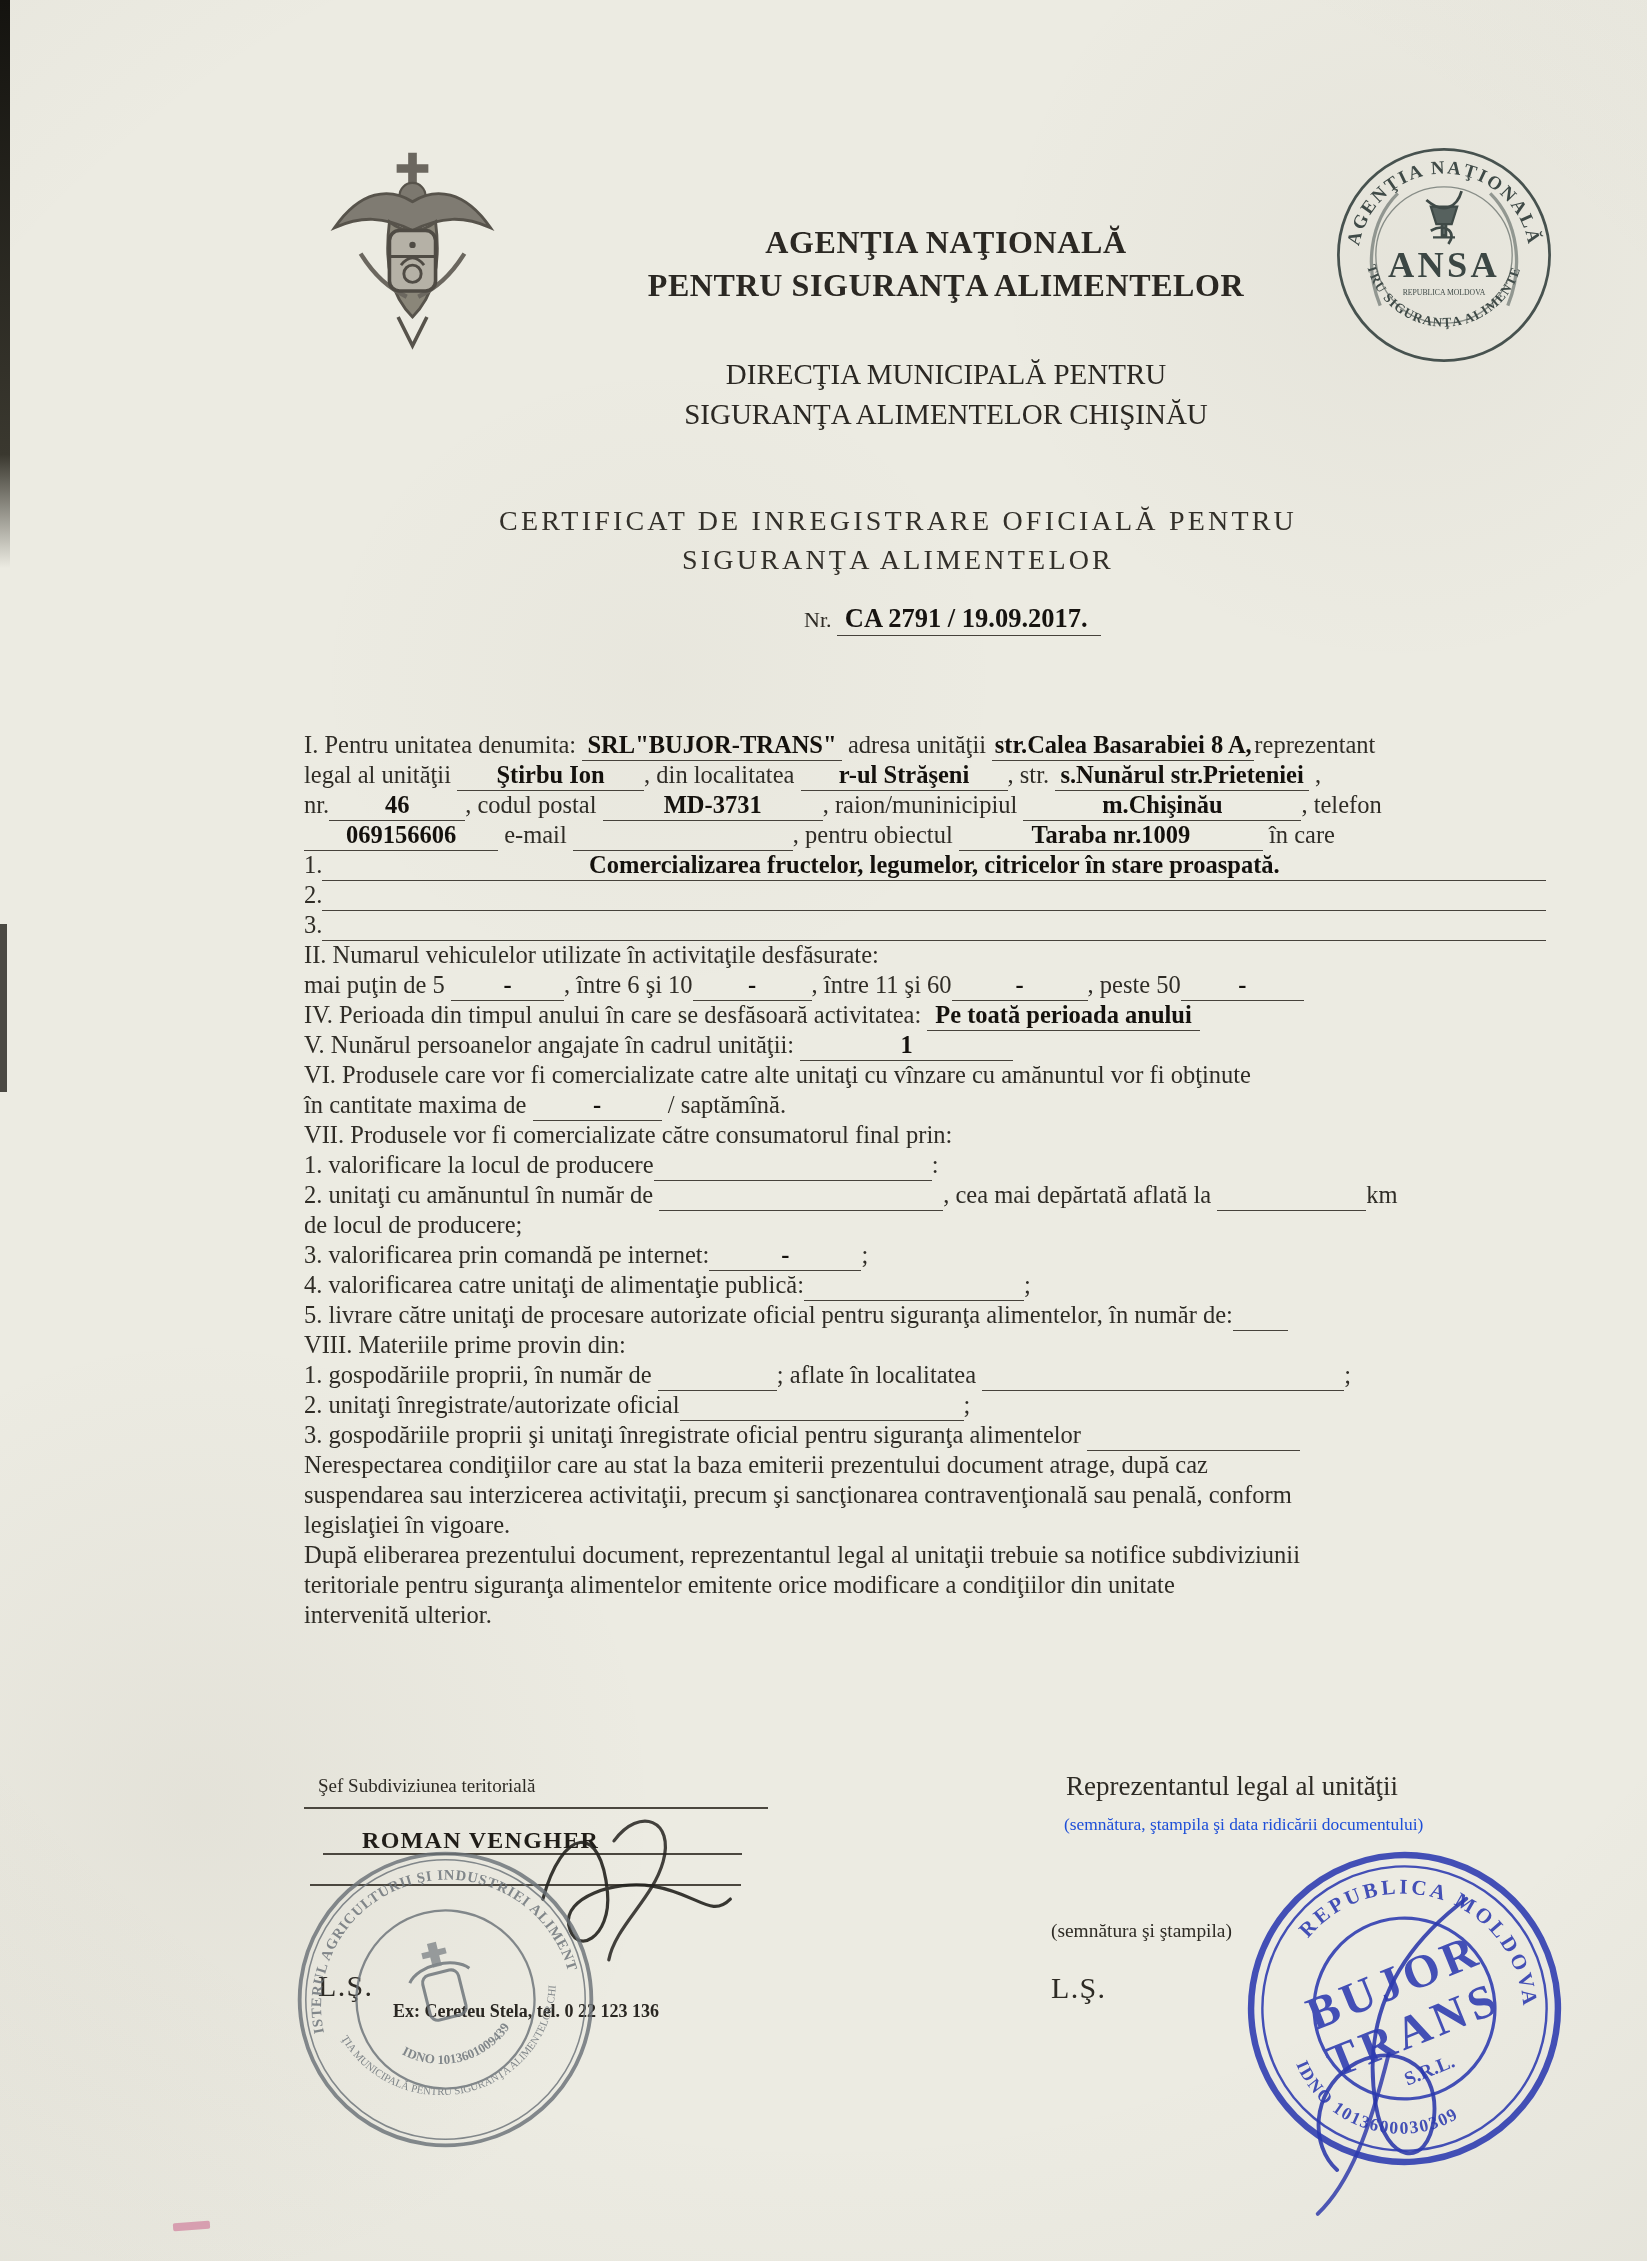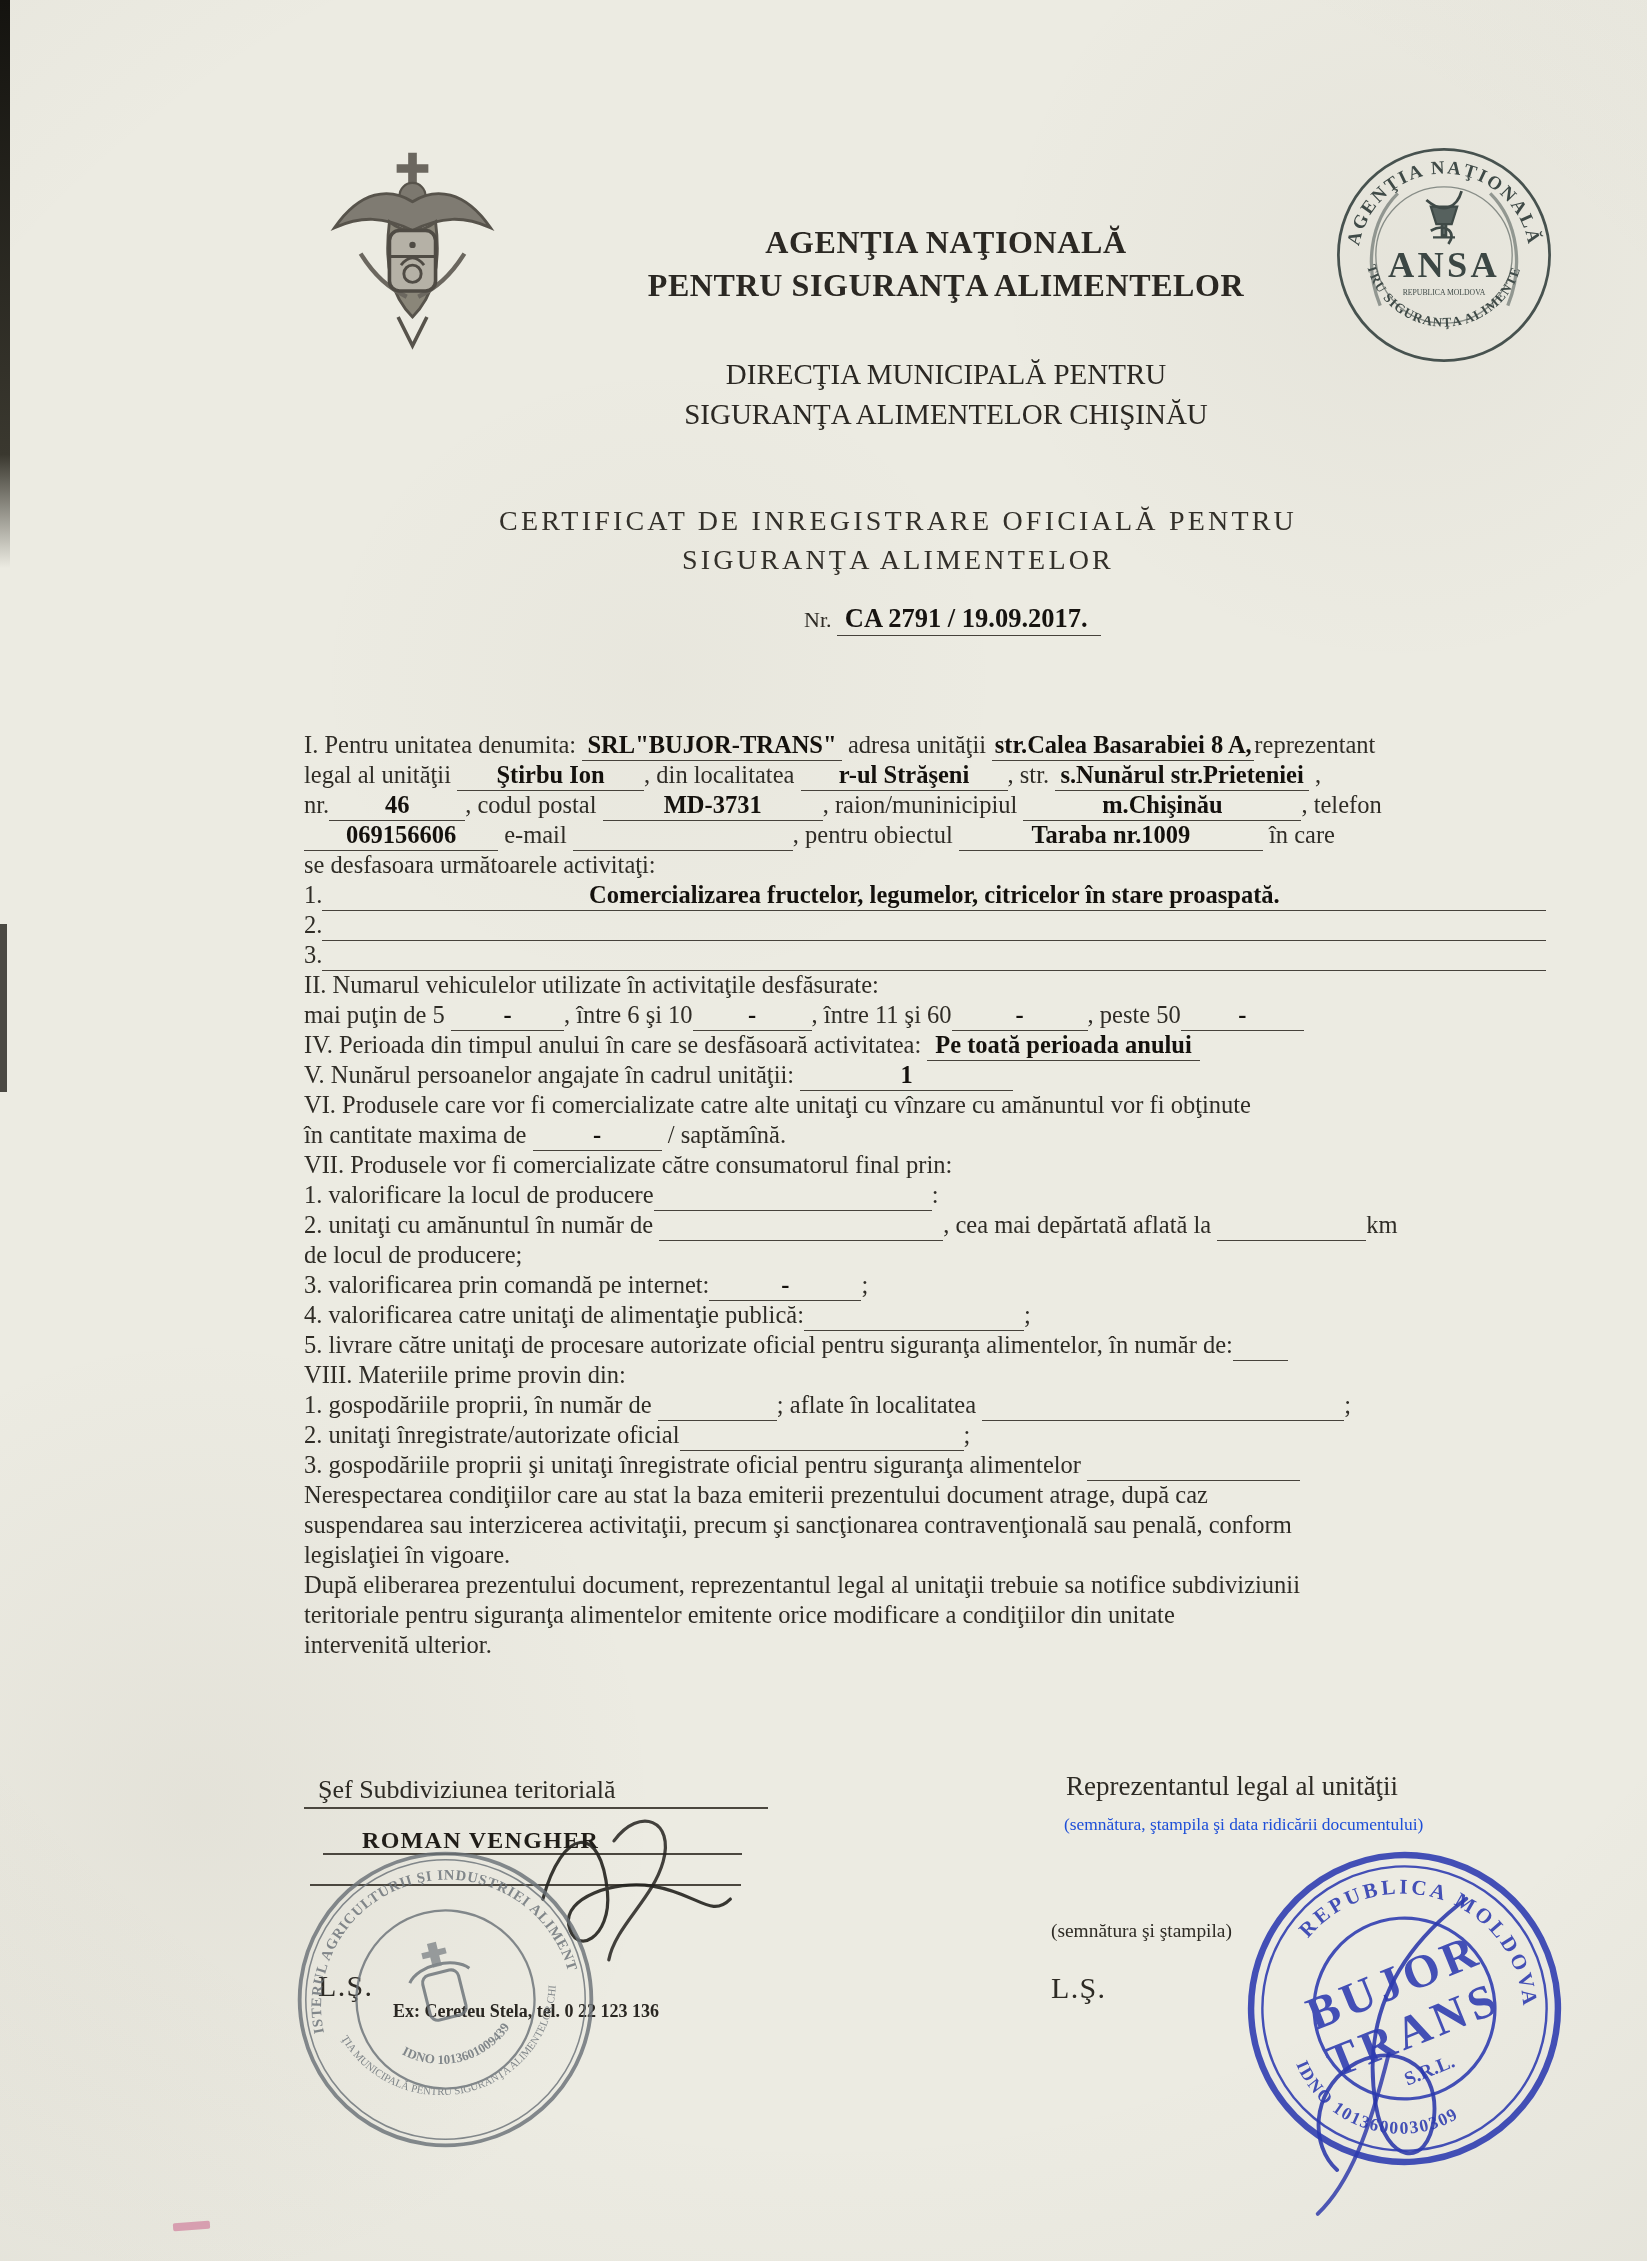--- a/index.html
+++ b/index.html
@@ -37,21 +37,21 @@
   .nr-value{font-weight:bold;font-size:26.5px;color:#161310;
     border-bottom:1.9px solid #46423b;padding:0 13px 1.9px 7.8px;}
 
   .bodytext{position:absolute;left:304px;top:730px;width:1269px;font-size:24.5px;color:#2f2c26;}
   .bline{white-space:nowrap;height:30px;line-height:30px;}
   .seg-t{}
   .seg-f{display:inline-block;font-weight:bold;color:#14110d;text-align:center;
     border-bottom:1.9px solid #46423b;}
   .seg-b{display:inline-block;border-bottom:1.9px solid #46423b;}
 
-  .sef-title{position:absolute;left:318px;top:1775px;font-size:26px;text-align:right;}
+  .sef-title{position:absolute;left:318px;top:1775px;font-size:19px;text-align:right;}
   .rule{position:absolute;background:#4b473f;height:1.9px;}
   .rule-1{left:304px;top:1807px;width:464px;}
   .rule-2{left:323px;top:1853px;width:419px;}
   .rule-3{left:310px;top:1884px;width:431px;}
   .sef-name{position:absolute;left:362px;top:1827px;font-size:24px;font-weight:bold;
     letter-spacing:1.3px;color:#201d18;}
   .ls-left{position:absolute;left:318px;top:1969px;font-size:30px;letter-spacing:1.3px;}
   .exec{position:absolute;left:393px;top:2001px;font-size:18px;font-weight:bold;color:#2a2722;}
 
   .rep-title{position:absolute;left:1066px;top:1771px;font-size:27px;}
@@ -127,21 +127,20 @@
   <div class="nr-row">
     <span class="nr-label">Nr.</span>
     <span class="nr-value">CA 2791  / 19.09.2017.</span>
   </div>
 
   <div class="bodytext">
       <div class="bline"><span class="seg-t">I. Pentru unitatea denumita: </span><span class="seg-f" style="padding: 0px 5.2px;">SRL"BUJOR-TRANS"</span><span class="seg-t"> adresa unităţii </span><span class="seg-f" style="padding: 0px 2.6px;">str.Calea Basarabiei 8 A,</span><span class="seg-t">reprezentant</span></div>
       <div class="bline"><span class="seg-t">legal al unităţii </span><span class="seg-f" style="width: 187px;">Ştirbu Ion</span><span class="seg-t">, din localitatea </span><span class="seg-f" style="width: 207px;">r-ul Străşeni</span><span class="seg-t">, str. </span><span class="seg-f" style="padding: 0px 5.2px;">s.Nunărul str.Prieteniei</span><span class="seg-t"> ,</span></div>
       <div class="bline"><span class="seg-t">nr.</span><span class="seg-f" style="width: 136px;">46</span><span class="seg-t">, codul postal </span><span class="seg-f" style="width: 220px;">MD-3731</span><span class="seg-t">, raion/muninicipiul </span><span class="seg-f" style="width: 278px;">m.Chişinău</span><span class="seg-t">, telefon</span></div>
       <div class="bline"><span class="seg-f" style="width: 194px;">069156606</span><span class="seg-t"> e-mail </span><span class="seg-b" style="width: 220px;">&nbsp;</span><span class="seg-t">, pentru obiectul </span><span class="seg-f" style="width: 304px;">Taraba nr.1009</span><span class="seg-t"> în care</span></div>
-      <div class="bline"><span class="seg-t">se desfasoara următoarele activitaţi:</span></div>
       <div class="bline"><span class="seg-t">1.</span><span class="seg-f" style="width: 1224px;">Comercializarea fructelor, legumelor, citricelor  în stare proaspată.</span></div>
       <div class="bline"><span class="seg-t">2.</span><span class="seg-b" style="width: 1224px;">&nbsp;</span></div>
       <div class="bline"><span class="seg-t">3.</span><span class="seg-b" style="width: 1224px;">&nbsp;</span></div>
       <div class="bline"><span class="seg-t">II. Numarul vehiculelor utilizate în activitaţile desfăsurate:</span></div>
       <div class="bline"><span class="seg-t">mai puţin de 5 </span><span class="seg-f" style="width: 113px;">-</span><span class="seg-t">, între 6 şi 10</span><span class="seg-f" style="width: 119px;">-</span><span class="seg-t">, între 11 şi 60</span><span class="seg-f" style="width: 136px;">-</span><span class="seg-t">, peste 50</span><span class="seg-f" style="width: 123px;">-</span></div>
       <div class="bline"><span class="seg-t">IV. Perioada din timpul anului în care se desfăsoară activitatea: </span><span class="seg-f" style="padding: 0px 7.8px;">Pe toată perioada anului</span></div>
       <div class="bline"><span class="seg-t">V. Nunărul persoanelor angajate în cadrul unităţii: </span><span class="seg-f" style="width: 213px;">1</span></div>
       <div class="bline"><span class="seg-t">VI. Produsele care vor fi comercializate catre alte unitaţi cu vînzare cu amănuntul vor fi obţinute</span></div>
       <div class="bline"><span class="seg-t">în cantitate maxima de </span><span class="seg-f" style="width: 129px;">-</span><span class="seg-t"> / saptămînă.</span></div>
       <div class="bline"><span class="seg-t">VII. Produsele vor fi comercializate către consumatorul final prin:</span></div>

